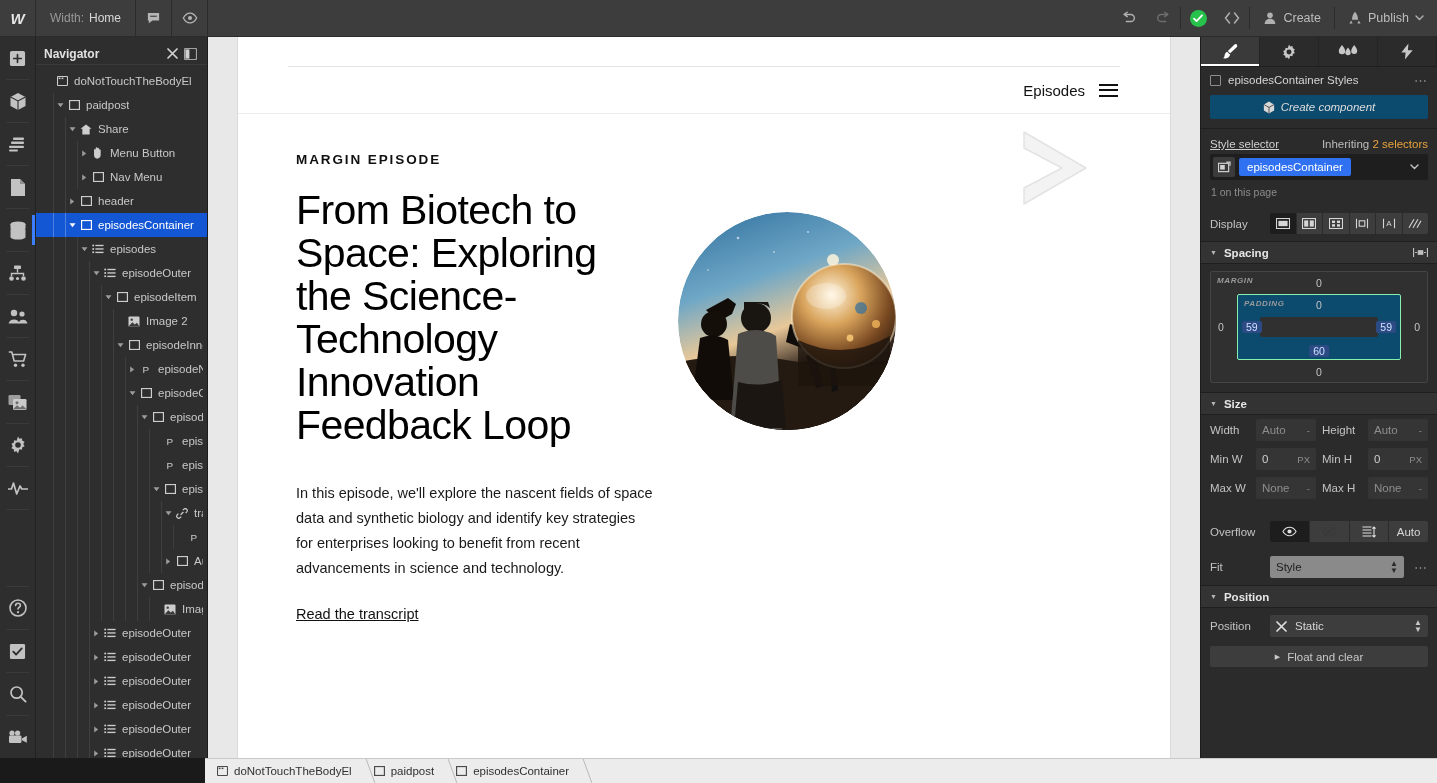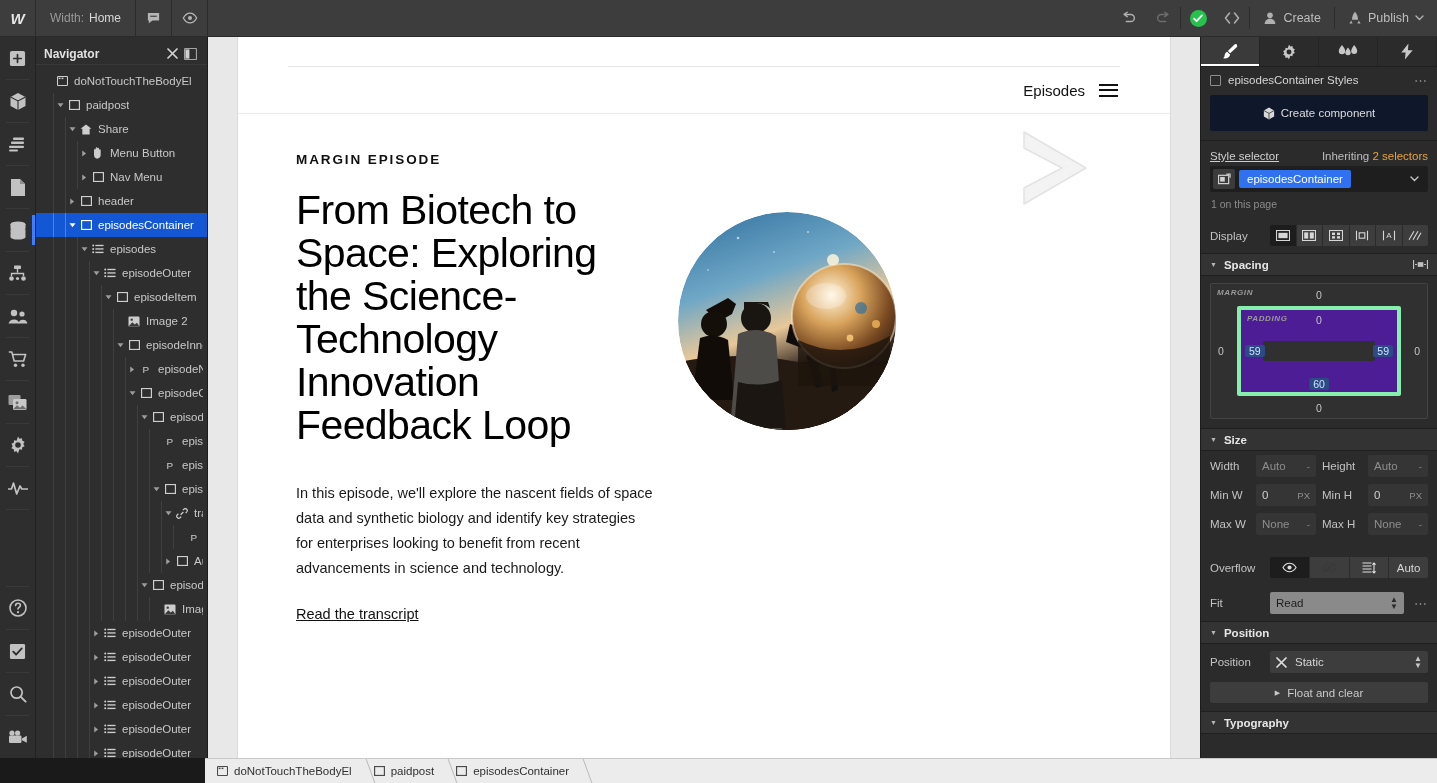--- a/index.html
+++ b/index.html
@@ -172,23 +172,23 @@
   }
   .rp-selector-head {
     height:26px; display:flex; align-items:center; padding:0 9px; gap:7px;
   }
   .chk {
     width:11px; height:11px; border:1px solid #8d8d8d; border-radius:1px; flex:0 0 11px;
   }
   .rp-selector-head .t { font-size:11.5px; color:#d4d4d4; flex:1; }
   .ellip { color:#9a9a9a; font-size:13px; letter-spacing:1px; }
   .create-comp {
-    margin:2px 9px 9px 9px; height:36px; background:#0f172a; border-radius:2px;
+    margin:2px 9px 9px 9px; height:24px; background:#0c4a6e; border-radius:2px;
     display:flex; align-items:center; justify-content:center; gap:6px;
-    font-size:11.5px; color:#dcdcdc;
+    font-size:11.5px; color:#dcdcdc;font-style:italic;
   }
   .rp-sec-div { height:1px; background:#1f1f1f; }
   .selrow {
     display:flex; align-items:center; padding:9px 9px 4px 9px; font-size:11.5px;
   }
   .selrow .l { color:#cfcfcf; flex:1;text-decoration:underline; }
   .selrow .r { color:#bdbdbd; }
   .selrow .r b { color:#e8a33d; font-weight:normal; }
   .selbox {
     margin:0 9px; height:26px; background:#1e1e1e; border-radius:2px;
@@ -221,21 +221,21 @@
   }
   .seg > div.on { background:#1d1d1d; }
   .seg > div:last-child { border-right:none; }
 
   .spacebox { margin:7px 9px 9px 9px; position:relative; }
   .marginbox {
     border:1px solid #444; background:#303030; padding:22px 26px; position:relative;
     border-radius:2px;
   }
   .paddingbox {
-    border:4px solid #86efac; background:#4c1d95; padding:31px 22px; position:relative;
+    border:1px solid #86efac; background:#0c4a6e; padding:22px 22px; position:relative;
     border-radius:2px;
   }
   .innerfield { height:20px; background:#303030; border-radius:2px; }
   .tagtl {
     position:absolute; font-size:8px; letter-spacing:0.6px; color:#9a9a9a;
     font-style:italic; font-weight:bold;
   }
   .mv { position:absolute; font-size:10.5px; color:#c4c4c4; }
   .pv {
     position:absolute; font-size:10.5px; color:#cfe0ff; background:#2c4a84;
@@ -1504,21 +1504,21 @@
             </span>
         </div>
         <div style="font-size:11.5px;color:#d6d6d6;">
           <span>Auto</span>
         </div>
       </div>
     </div>
     <div class="row">
       <span class="lab">Fit</span>
       <span class="selectfld">
-        <span>Read</span>
+        <span>Style</span>
         <span class="stepper">▲<br>▼</span>
       </span>
       <span class="ellip" style="padding-left:2px;">⋯</span>
     </div>
 
     <div class="sec-head">
       <span class="tri">▼</span>
       <span class="nm">Position</span>
     </div>
     <div class="row">
@@ -1531,24 +1531,20 @@
         </span>
         <span>Static</span>
         <span class="stepper" style="color:#c8c8c8;">▲<br>▼</span>
       </span>
     </div>
     <div class="btnwide">
       <span style="font-size:7px;">▶</span>
       <span>Float and clear</span>
     </div>
 
-    <div class="sec-head">
-      <span class="tri">▼</span>
-      <span class="nm">Typography</span>
-    </div>
   </div>
 </div>
 
 <div class="crumbbar" id="crumbbar">
     <div class="crumb">
       <span>
         <svg width="11" height="10" viewBox="0 0 12 11">
           <rect x="0.5" y="0.5" width="11" height="10" rx="1" fill="none" stroke="#4a4a4a" stroke-width="1.2"></rect>
           <rect x="1.8" y="1.8" width="2" height="1.6" fill="#4a4a4a"></rect>
           <rect x="5" y="1.8" width="2" height="1.6" fill="#4a4a4a"></rect>

